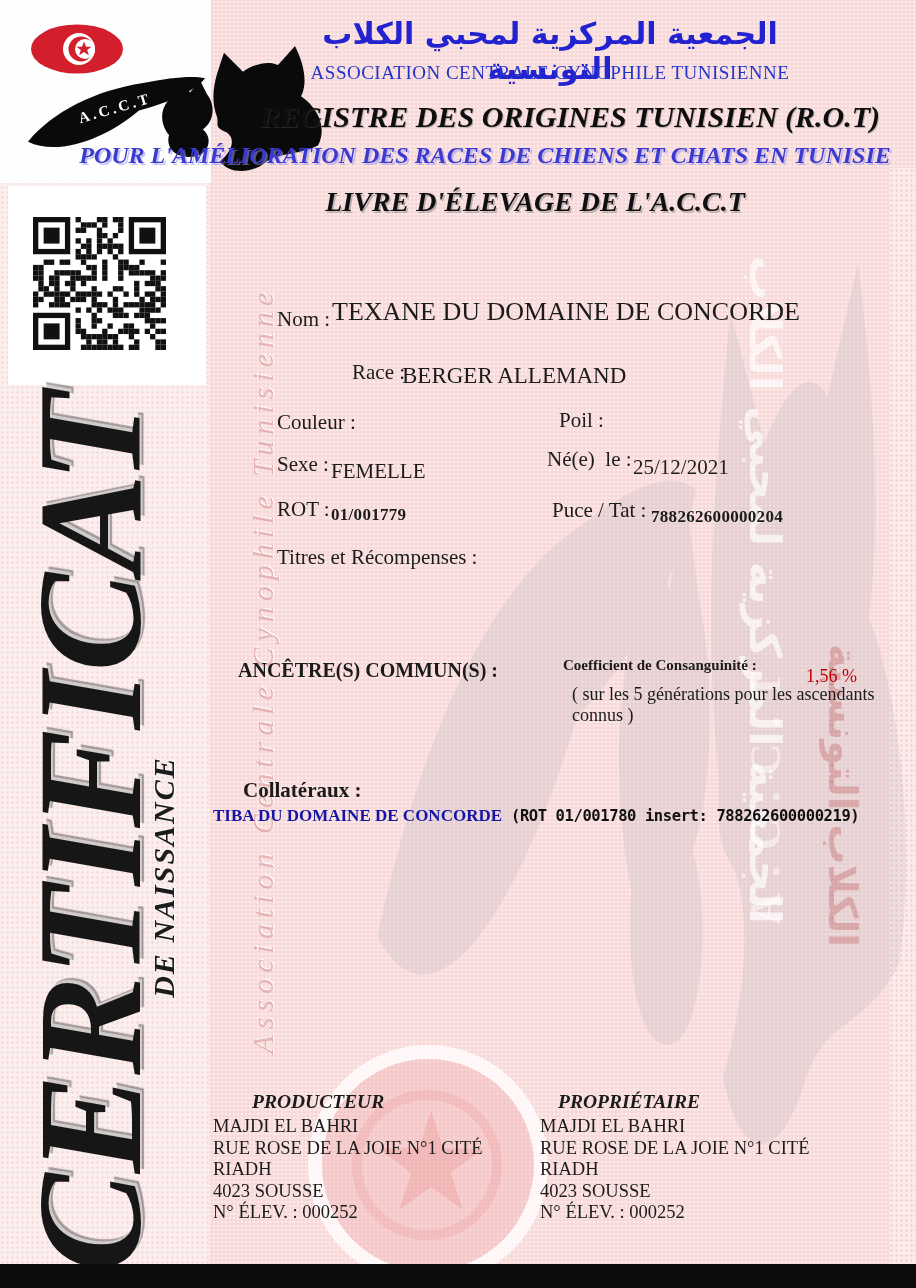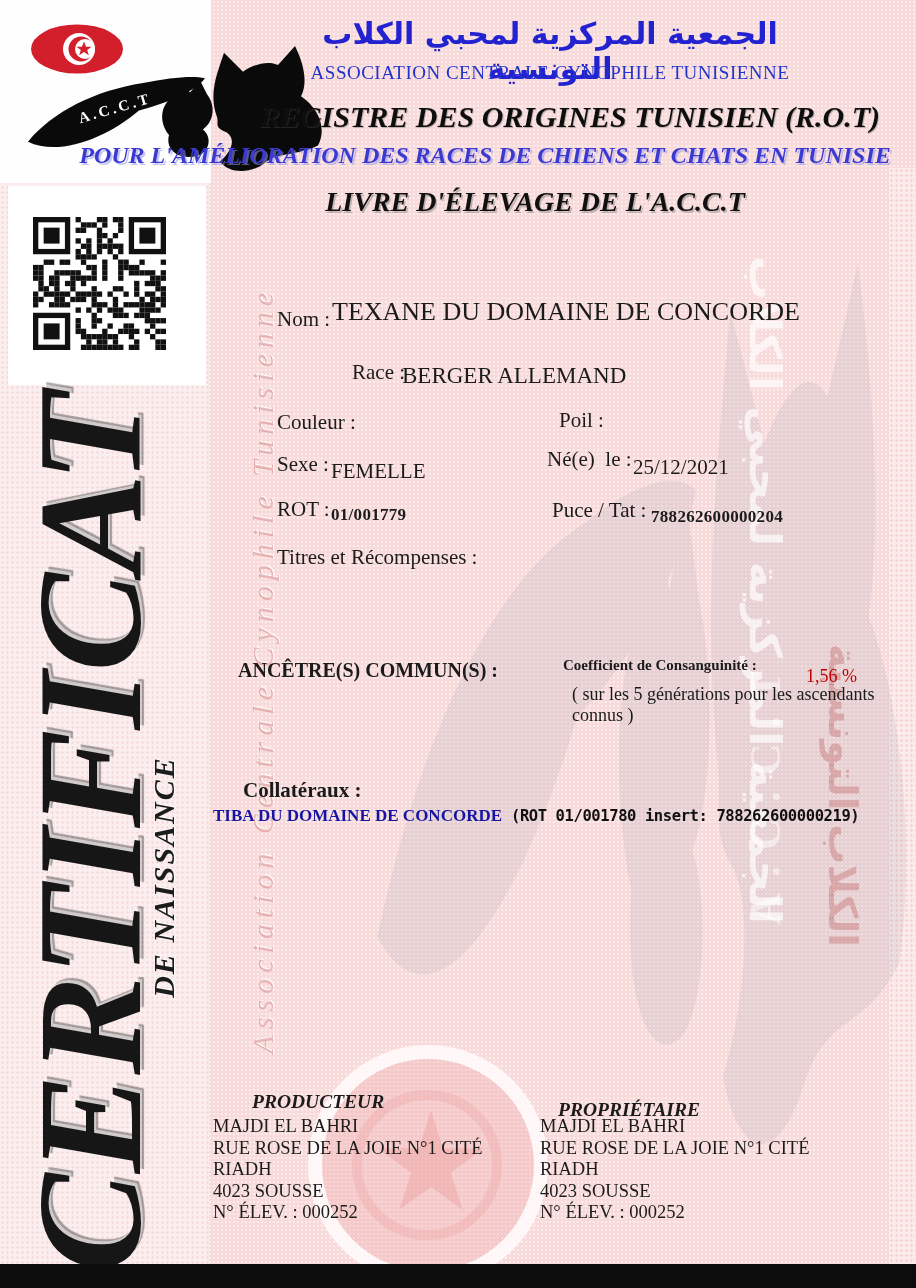--- a/index.html
+++ b/index.html
@@ -402,21 +402,21 @@
 
   <div class="abs fld collat-h" style="left:243px;top:778px;text-align:right;">Collatéraux :</div>
   <div class="abs collat-list">
     <div class="collat-item">
       <span class="collat-name">TIBA DU DOMAINE DE CONCORDE</span><span class="collat-mono"> (ROT 01/001780 insert: 788262600000219)</span>
       <div class="collat-mono"></div>
     </div>
   </div>
 
   <div class="abs block-h" style="left:252px;top:1091px;">PRODUCTEUR</div>
-  <div class="abs block-h" style="left:558px;top:1091px;margin-top:8px;">PROPRIÉTAIRE</div>
+  <div class="abs block-h" style="left:558px;top:1091px;">PROPRIÉTAIRE</div>
 
   <div class="abs addr" style="left:213px;top:1116px;width:335px;">
     <div>MAJDI EL BAHRI</div>
     <div>RUE ROSE DE LA JOIE N°1 CITÉ</div>
     <div>RIADH</div>
     <div>4023 SOUSSE</div>
     <div>N° ÉLEV. : 000252</div>
   </div>
   <div class="abs addr" style="left:540px;top:1116px;width:335px;">
     <div>MAJDI EL BAHRI</div>

